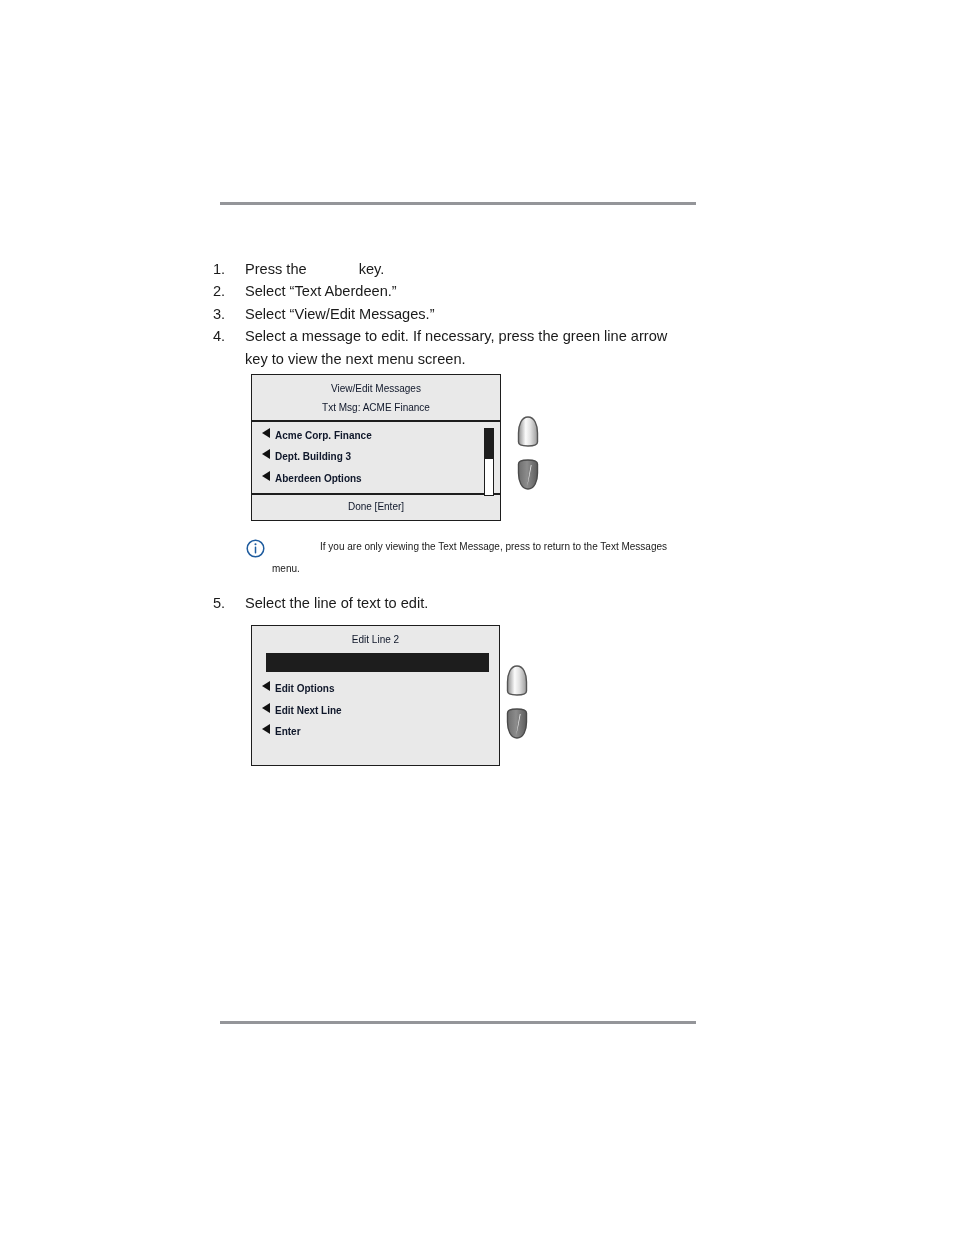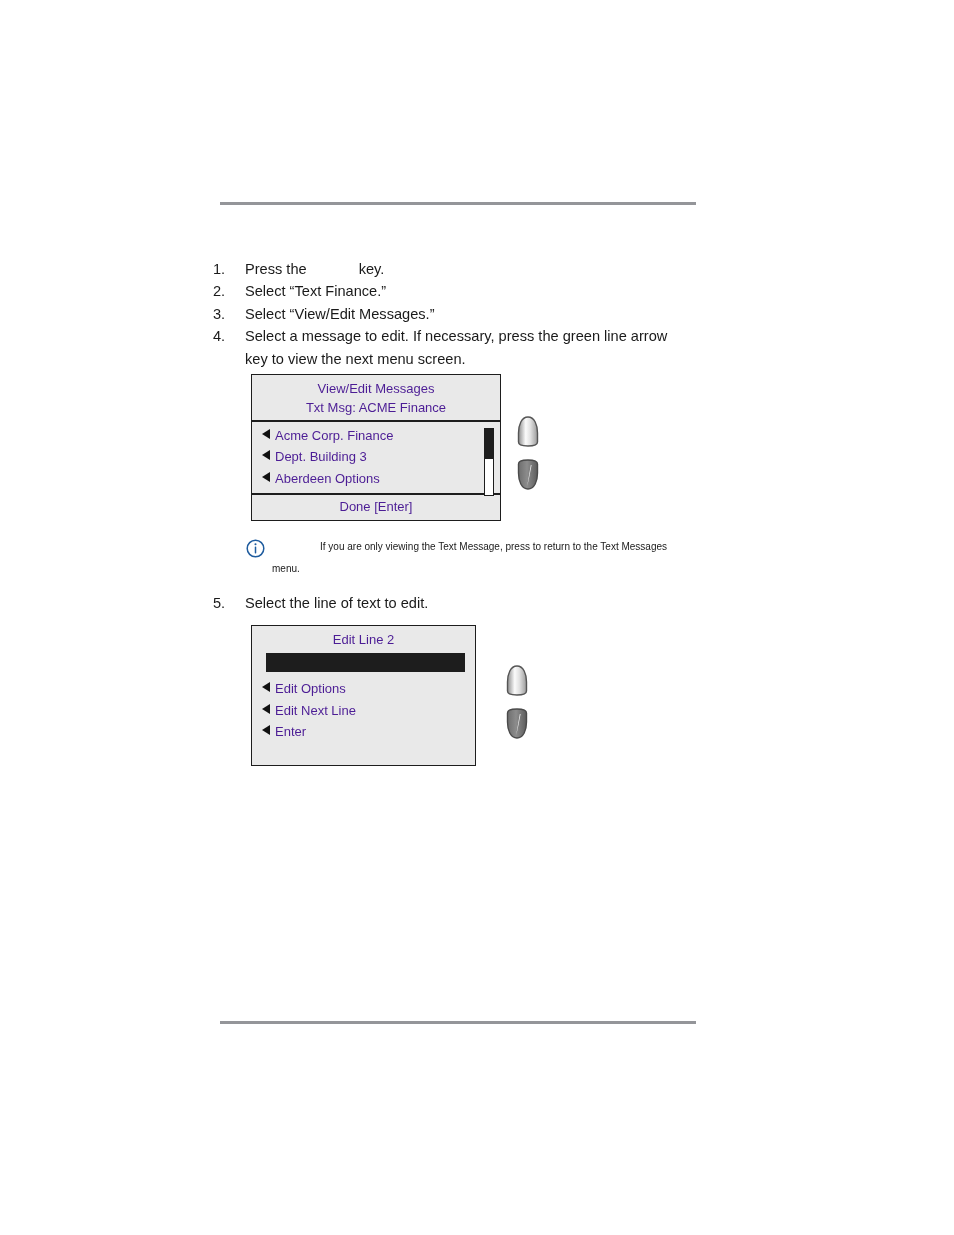--- a/index.html
+++ b/index.html
@@ -66,22 +66,22 @@
 
   
   .lcd-wrap {
     position: absolute;
   }
   .lcd {
     position: relative;
     background: #e9e9e9;
     border: 1.6px solid #1d1d1d;
     box-sizing: border-box;
-    font-size: 13px;
-    color: #4c1d95;
+    font-size: 10px;
+    color: #0f172a;
   }
   .lcd-header {
     text-align: center;
     padding: 4px 0 3px 0;
     line-height: 19px;
   }
   .lcd-header .hline { display: block; }
   .lcd-divider {
     height: 1.6px;
     background: #1d1d1d;
@@ -89,20 +89,21 @@
   }
   .lcd-body {
     position: relative;
     padding: 3px 0 4px 0;
   }
   .lcd-item {
     position: relative;
     padding: 0 0 0 10px;
     line-height: 21.5px;
     white-space: nowrap;
+    font-weight: bold;
   }
   .tri {
     display: inline-block;
     width: 0; height: 0;
     border-top: 5.5px solid transparent;
     border-bottom: 5.5px solid transparent;
     border-right: 8px solid #111111;
     margin-right: 5px;
     vertical-align: 1px;
   }
@@ -185,21 +186,21 @@
 
   <div class="steps">
 
     <div class="step">
       <span class="step-num">1.</span>
       <span>Press the</span><span class="gap-key"></span><span>key.</span>
     </div>
 
     <div class="step">
       <span class="step-num">2.</span>
-      <span>Select “Text Finance.”</span>
+      <span>Select “Text Aberdeen.”</span>
     </div>
 
     <div class="step">
       <span class="step-num">3.</span>
       <span>Select “View/Edit Messages.”</span>
     </div>
 
     <div class="step">
       <span class="step-num">4.</span>
       <span>Select a message to edit. If necessary, press the green line arrow key to view the next menu screen.</span>
@@ -280,21 +281,21 @@
       <span>to return to the Text Messages menu.</span></span>
   </div>
 
   <div class="steps" style="top:592px;">
     <div class="step">
       <span class="step-num">5.</span>
       <span>Select the line of text to edit.</span>
     </div>
   </div>
 
-  <div class="lcd-wrap" style="left:251px; top:625px; width:225px;">
+  <div class="lcd-wrap" style="left:251px; top:625px; width:249px;">
     <div class="lcd" style="padding-bottom:18px;">
 
       <div class="lcd-header">
         <span class="hline">Edit Line 2</span>
       </div>
 
       <div class="lcd-editbar"></div>
 
       <div class="lcd-body">
         <div class="lcd-item">

